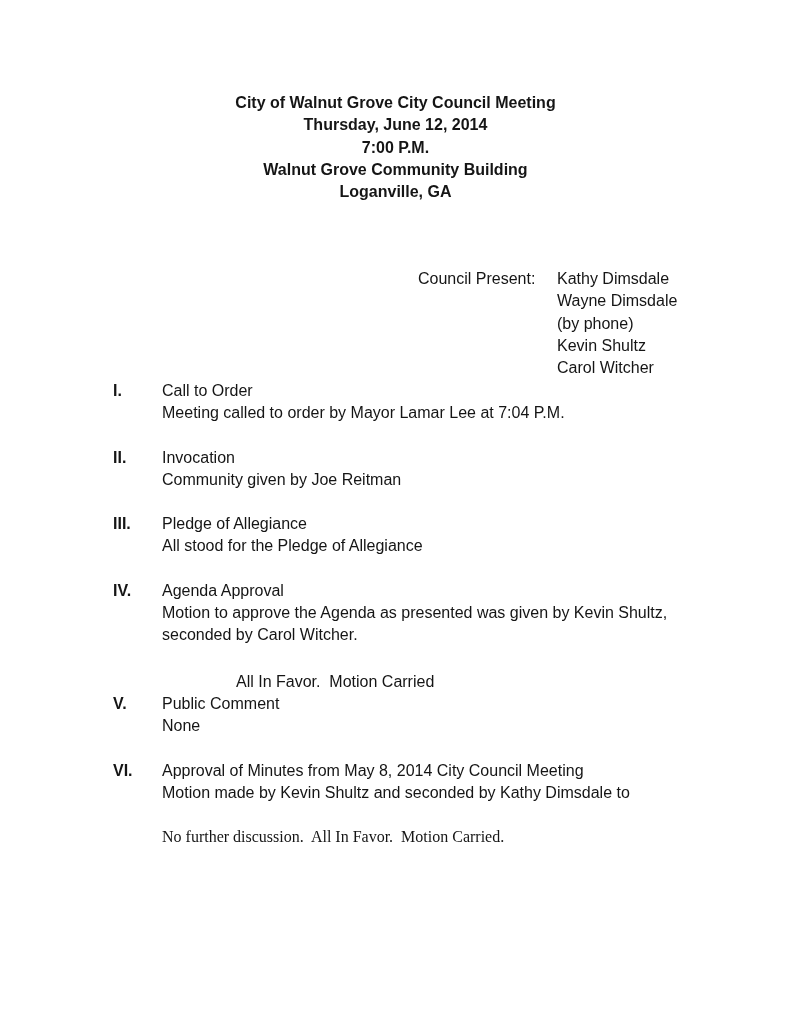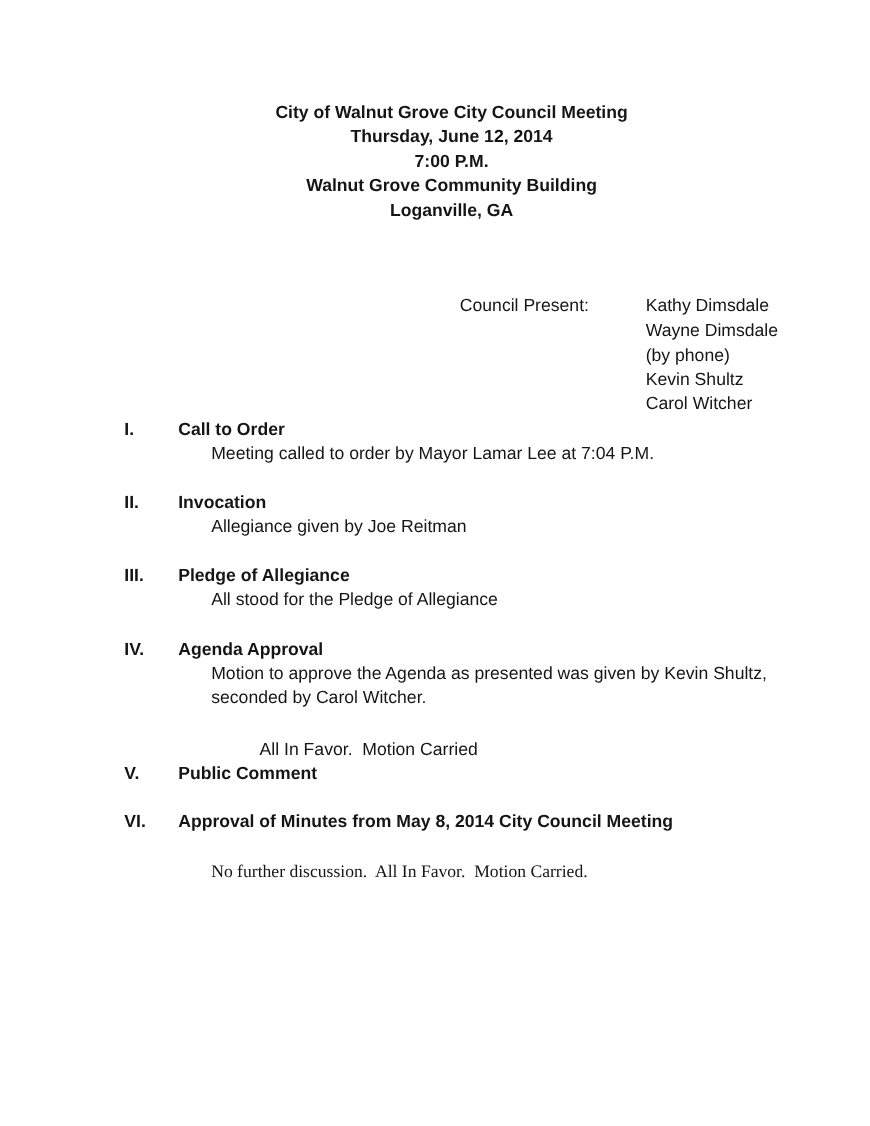--- a/index.html
+++ b/index.html
@@ -12,21 +12,21 @@
     width: 791px;
     height: 1024px;
     background: #ffffff;
     overflow: hidden;
     font-family: "Liberation Sans", "DejaVu Sans", sans-serif;
     color: #151515;
     font-size: 16px;
     line-height: 22.3px;
     -webkit-font-smoothing: antialiased;
   }
-  .line { white-space: pre; margin-left: 30px; }
+  .line { white-space: pre; }
 
   
   .doc-header {
     position: absolute;
     top: 92px;
     left: 0;
     width: 791px;
     text-align: center;
     font-weight: bold;
   }
@@ -64,21 +64,21 @@
   }
   .agenda-item:first-child { margin-top: 0; }
   .agenda-item.no-gap { margin-top: 0; }
   .numeral {
     width: 49px;
     flex: 0 0 49px;
     font-weight: bold;
     white-space: pre;
   }
   .item-content { flex: 1 1 auto; }
-  .title { font-weight: bold; white-space: pre; }
+  .title { font-weight: normal; white-space: pre; }
   .para-gap { margin-top: 22.3px; font-family: Liberation Serif, serif; }
   .indented-line {
     padding-left: 74px;
     white-space: pre;
     margin-top: 24px;
   }
 </style>
 </head>
 <body>
 
@@ -112,21 +112,21 @@
             <div class="line">Meeting called to order by Mayor Lamar Lee at 7:04 P.M.</div>
           </div>
         </div>
   </div>
 
   <div class="agenda-item">
     <div class="numeral">II.</div>
     <div class="item-content">
       <div class="title">Invocation</div>
     <div class="para">
-            <div class="line">Allegiance given by Joe Reitman</div>
+            <div class="line">Community given by Joe Reitman</div>
           </div>
         </div>
   </div>
 
   <div class="agenda-item">
     <div class="numeral">III.</div>
     <div class="item-content">
       <div class="title">Pledge of Allegiance</div>
     <div class="para">
             <div class="line">All stood for the Pledge of Allegiance</div>
@@ -143,28 +143,32 @@
             <div class="line">seconded by Carol Witcher.</div>
           </div>
           <div class="indented-line">All In Favor.  Motion Carried</div>
         </div>
   </div>
 
   <div class="agenda-item no-gap">
     <div class="numeral">V.</div>
     <div class="item-content">
       <div class="title">Public Comment</div>
+    <div class="para">
+            <div class="line">None</div>
+          </div>
         </div>
   </div>
 
   <div class="agenda-item">
     <div class="numeral">VI.</div>
     <div class="item-content">
       <div class="title">Approval of Minutes from May 8, 2014 City Council Meeting</div>
     <div class="para">
+            <div class="line">Motion made by Kevin Shultz and seconded by Kathy Dimsdale to</div>
           </div>
           <div class="para para-gap">
             <div class="line">No further discussion.  All In Favor.  Motion Carried.</div>
           </div>
         </div>
   </div>
 </div>
 
 </div>
 

